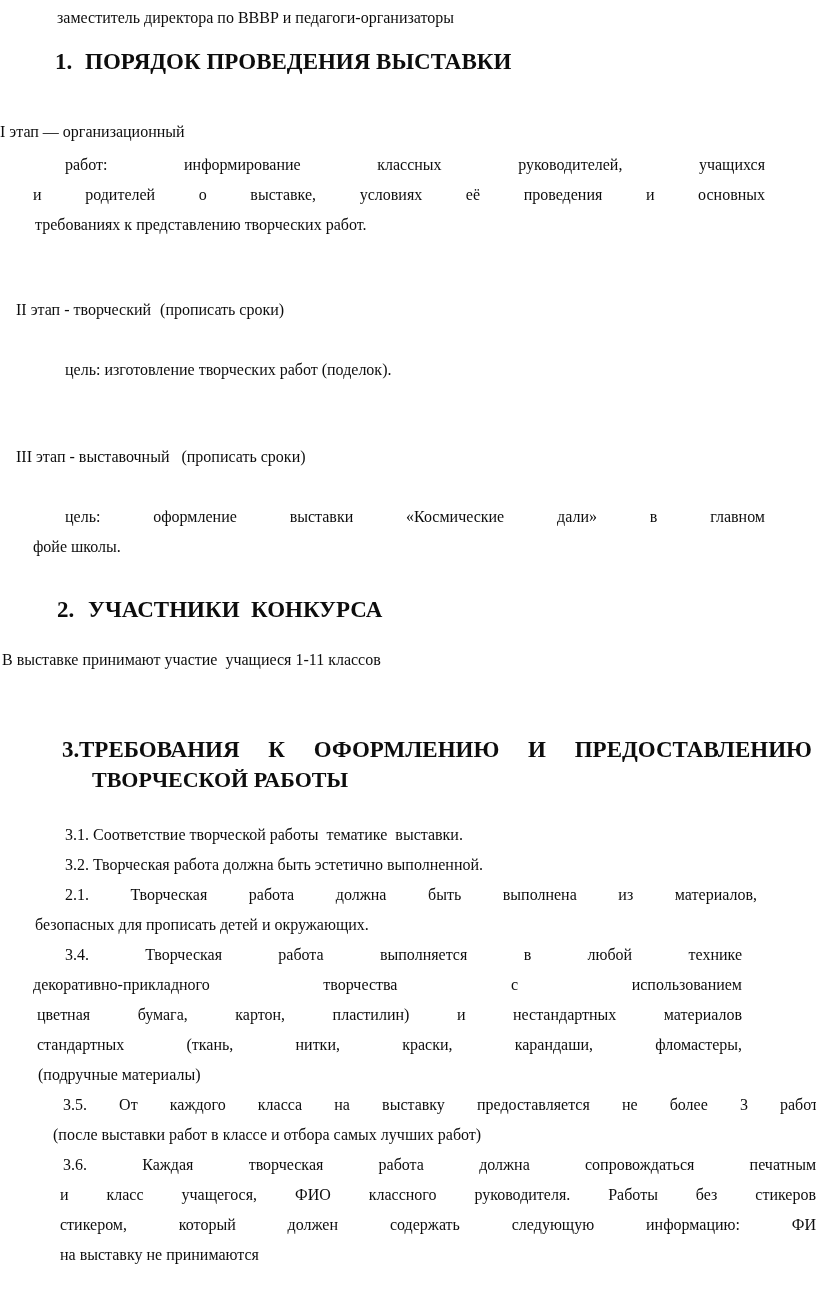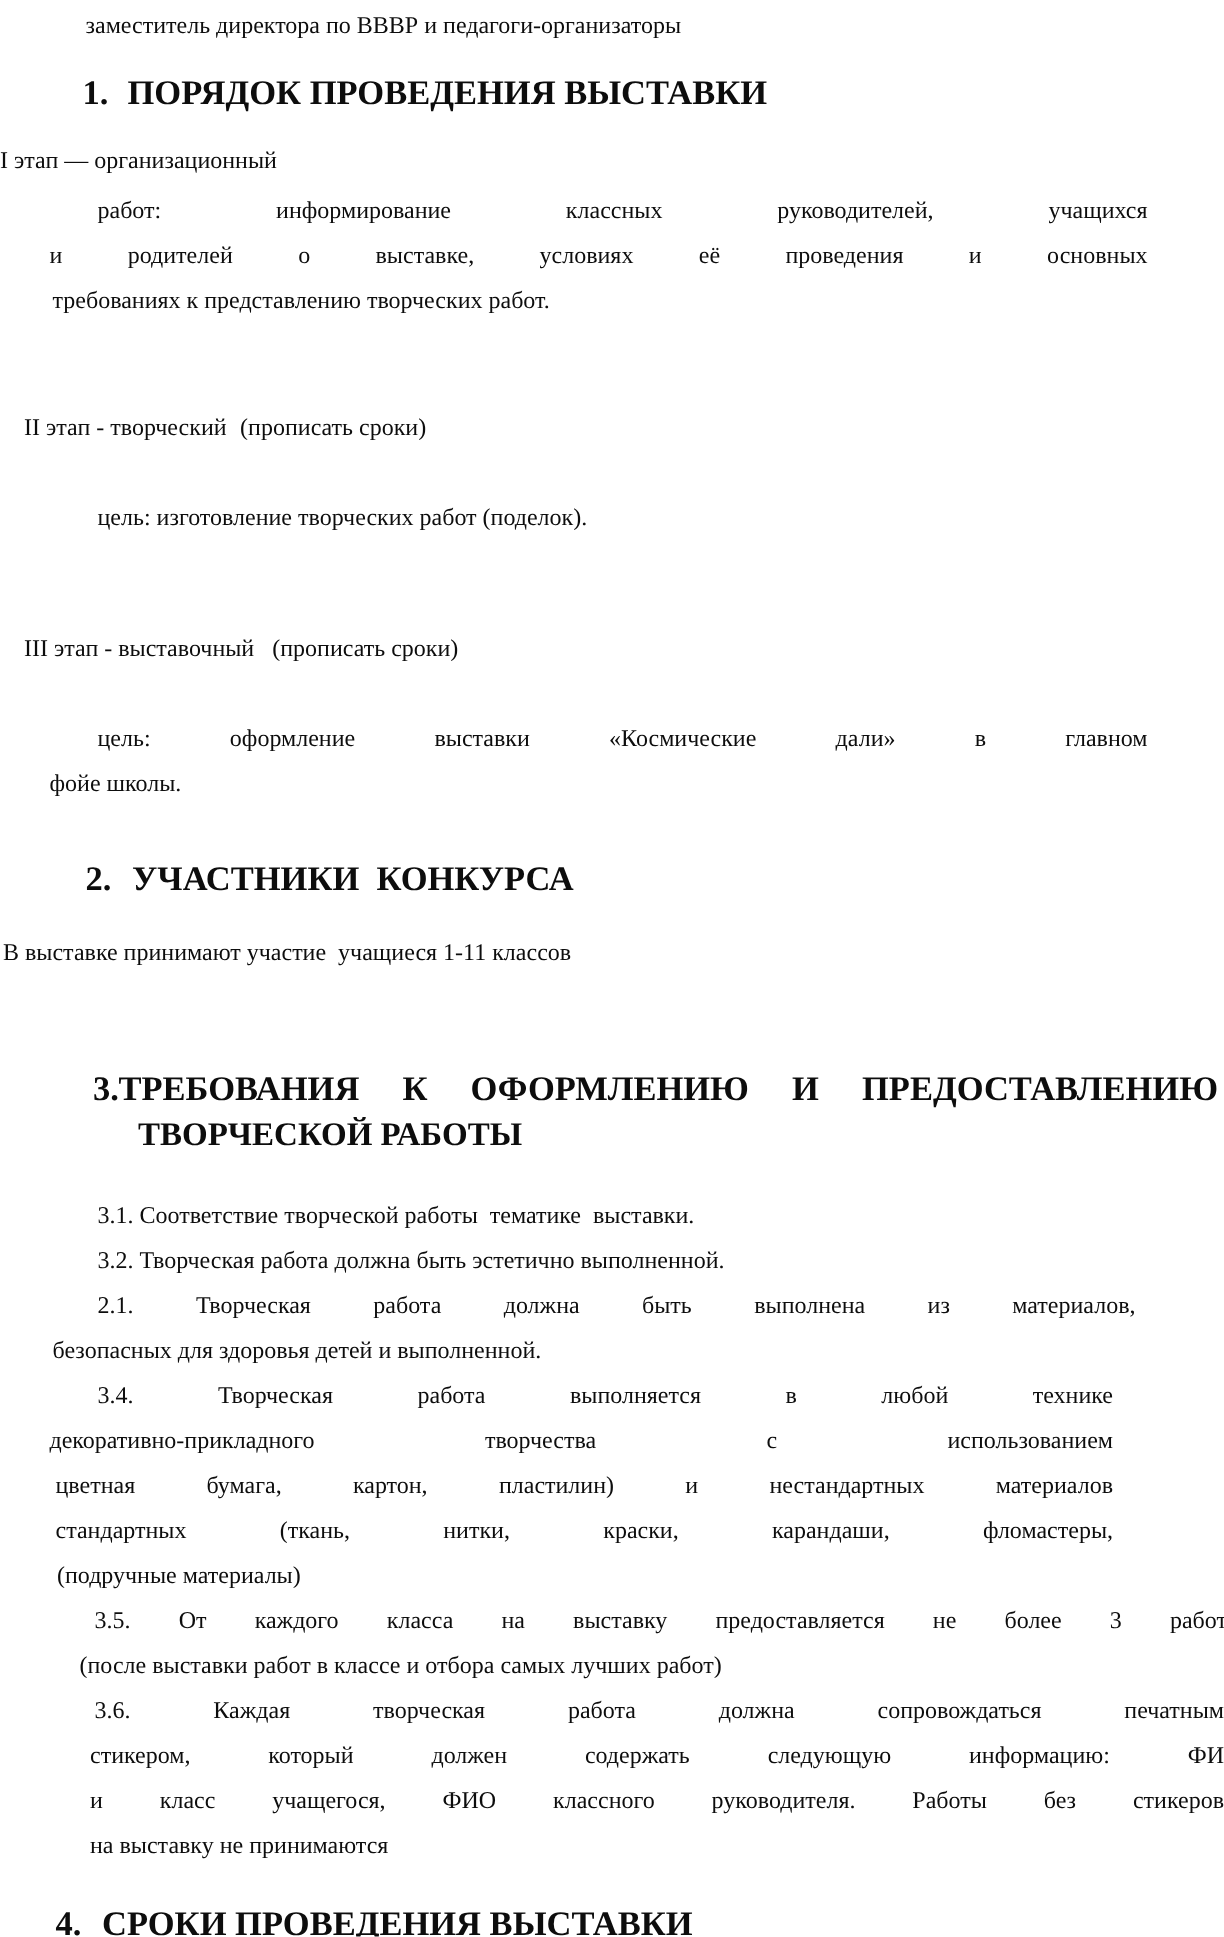--- a/index.html
+++ b/index.html
@@ -49,21 +49,21 @@
 
 <div class="page">
 
   <div class="line" style="margin:3px 0 0 57px">заместитель директора по ВВВР и педагоги-организаторы</div>
 
   <div class="hline" style="margin:14px 0 0 55px">
     <span class="hnum" style="width:30px">1.</span>
     <span class="htext">ПОРЯДОК ПРОВЕДЕНИЯ ВЫСТАВКИ</span>
   </div>
 
-  <div class="line" style="margin:16px 0 0 0">I этап — организационный</div>
+  <div class="line" style="margin:40px 0 0 0">I этап — организационный</div>
   <div class="line j" style="margin:3px 0 0 65px;width:700px">работ: информирование классных руководителей, учащихся</div>
   <div class="line j" style="margin-left:33px;width:732px">и родителей о выставке, условиях её проведения и основных</div>
   <div class="line" style="margin-left:35px">требованиях к представлению творческих работ.</div>
 
   <div class="line" style="margin:25px 0 0 0">
     <span>II этап - творческий</span><span class="it" style="margin-left:9px">(прописать сроки)</span>
   </div>
   <div class="line" style="margin-left:65px">цель: изготовление творческих работ (поделок).</div>
 
   <div class="line" style="margin:27px 0 0 0">
@@ -83,34 +83,34 @@
     <span class="hnum" style="width:17px">3.</span>
     <span class="hjust">ТРЕБОВАНИЯ  К ОФОРМЛЕНИЮ  И  ПРЕДОСТАВЛЕНИЮ</span>
   </div>
   <div class="hcont" style="margin-left:92px">ТВОРЧЕСКОЙ РАБОТЫ</div>
 
   <div class="line" style="margin:25px 0 0 65px">3.1. Соответствие творческой работы  тематике  выставки.</div>
 
   <div class="line" style="margin-left:65px">3.2. Творческая работа должна быть эстетично выполненной.</div>
 
   <div class="line j" style="margin-left:65px;width:692px">2.1. Творческая работа должна быть выполнена из материалов,</div>
-  <div class="line" style="margin-left:35px">безопасных для здоровья детей и выполненной.</div>
+  <div class="line" style="margin-left:35px">безопасных для прописать детей и окружающих.</div>
 
   <div class="line j" style="margin-left:65px;width:677px">3.4. Творческая работа выполняется в любой технике</div>
   <div class="line j" style="margin-left:33px;width:709px">декоративно-прикладного творчества с использованием</div>
   <div class="line j" style="margin-left:37px;width:705px">цветная бумага, картон, пластилин) и нестандартных материалов</div>
   <div class="line j" style="margin-left:37px;width:705px">стандартных (ткань, нитки, краски, карандаши, фломастеры,</div>
   <div class="line" style="margin-left:38px">(подручные материалы)</div>
 
   <div class="line j" style="margin-left:63px;width:755px">3.5.  От каждого класса на выставку предоставляется не более 3 работ</div>
   <div class="line" style="margin-left:53px">(после выставки работ в классе и отбора самых лучших работ)</div>
 
   <div class="line j" style="margin-left:63px;width:753px">3.6. Каждая творческая работа должна сопровождаться печатным</div>
+  <div class="line j" style="margin-left:60px;width:756px">и класс учащегося, ФИО классного руководителя. Работы без стикеров</div>
   <div class="line j" style="margin-left:60px;width:756px">стикером, который должен содержать следующую информацию: ФИ</div>
-  <div class="line j" style="margin-left:60px;width:756px">и класс учащегося, ФИО классного руководителя. Работы без стикеров</div>
   <div class="line" style="margin-left:60px">на выставку не принимаются</div>
 
   <div class="hline" style="margin:22px 0 0 37px">
     <span class="hnum" style="width:31px">4.</span>
     <span class="htext">СРОКИ ПРОВЕДЕНИЯ ВЫСТАВКИ</span>
   </div>
 
 </div>
 
 </body></html>

